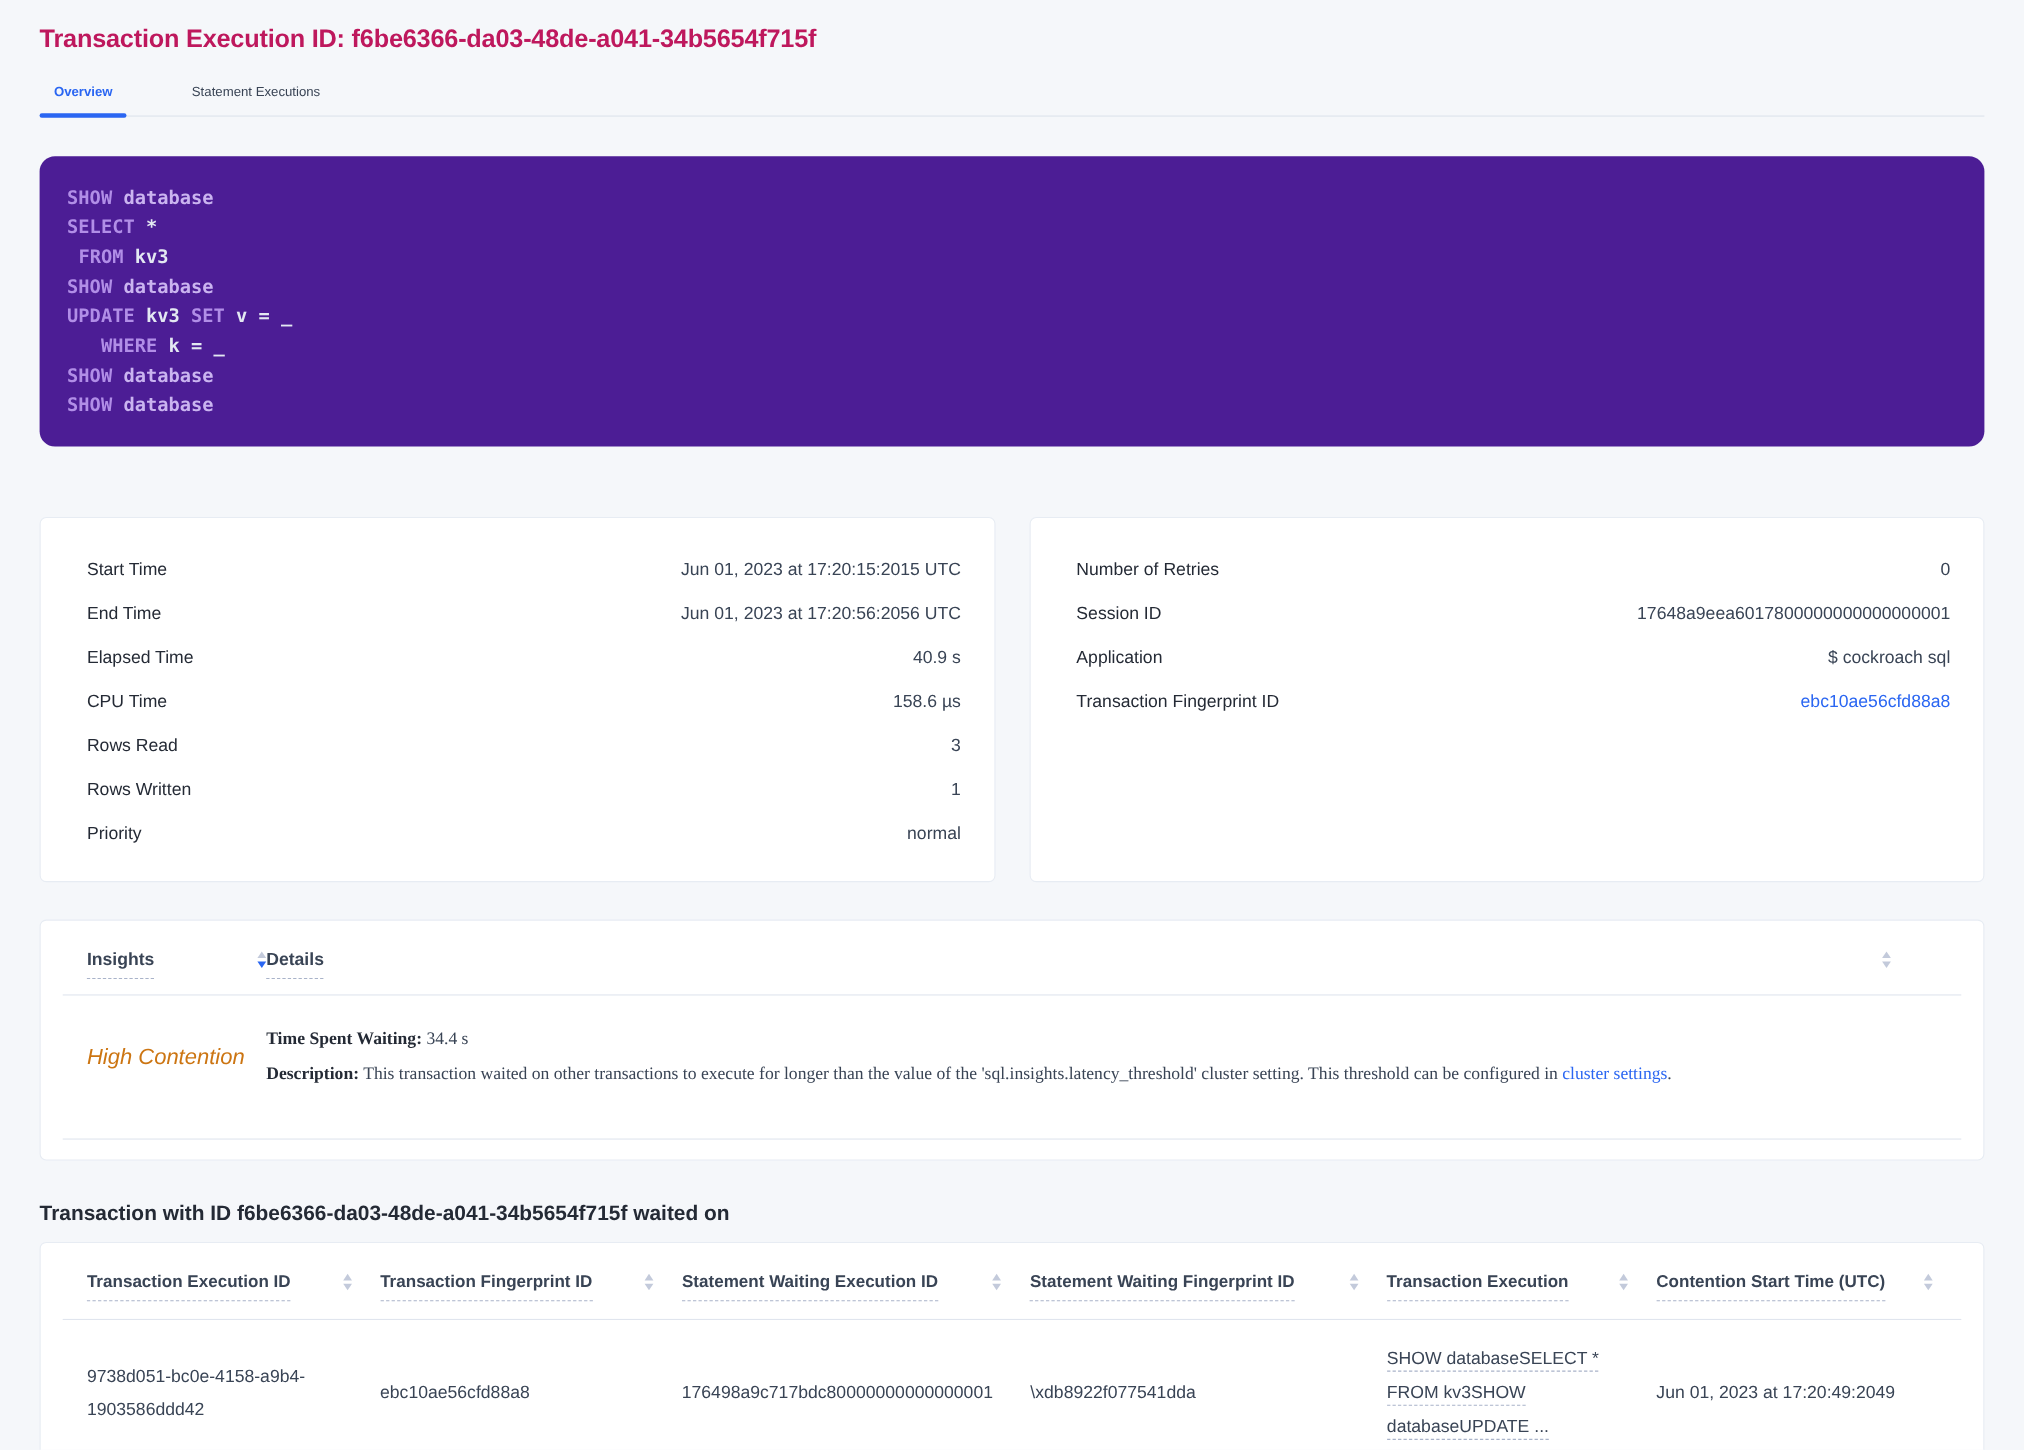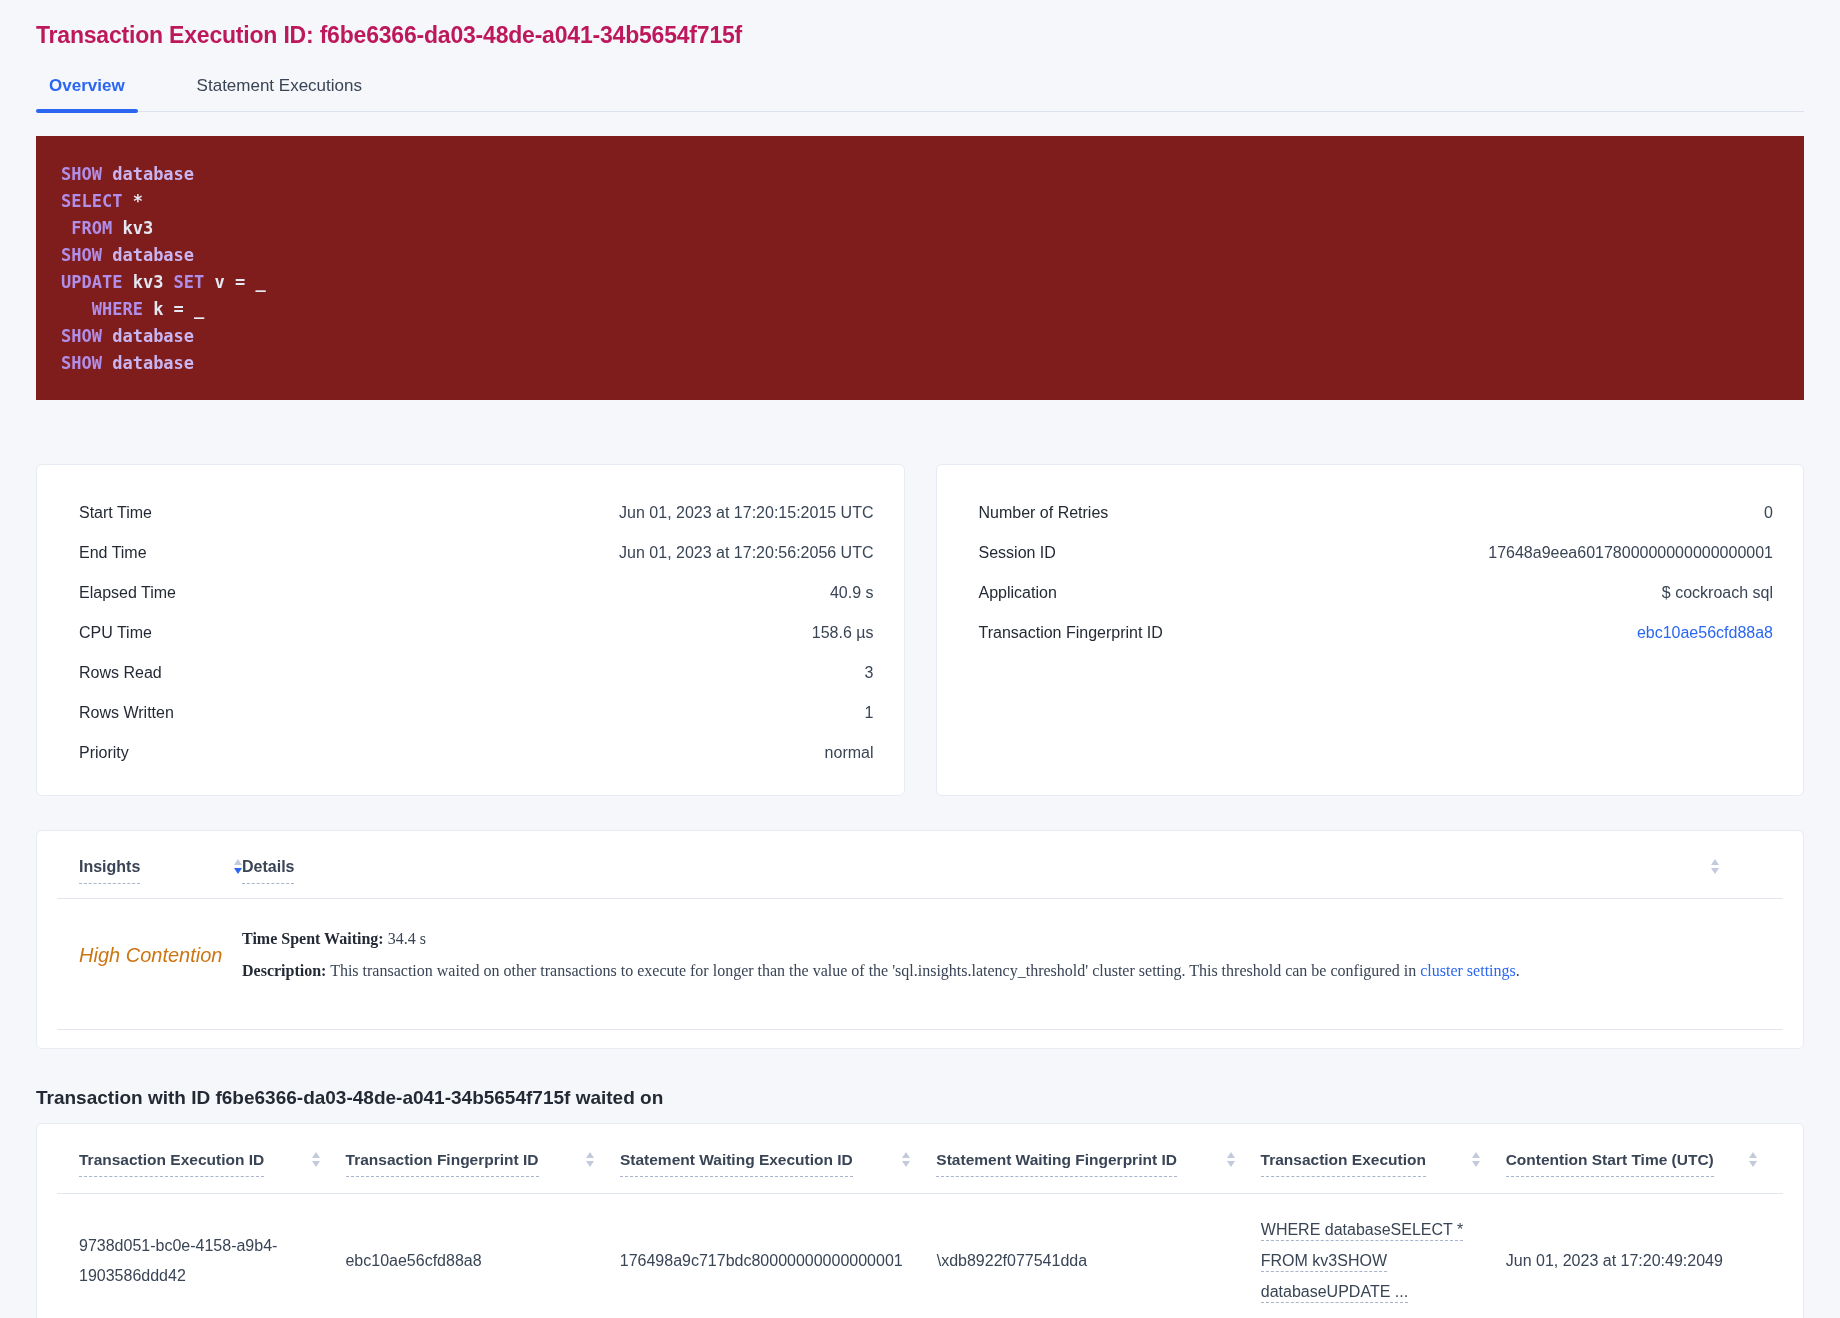--- a/index.html
+++ b/index.html
@@ -12,30 +12,30 @@
   }
   .content { padding:0 36px; }
 
   .page-title {
     margin:0; padding-top:22px;
     font-size:23px; font-weight:700; color:#be185d; letter-spacing:-0.2px;
   }
 
   
   .tabs { display:flex; gap:46px; margin-top:27px; border-bottom:1px solid #dde3ec; }
-  .tab { padding:0 13px 15px; font-size:17px; position:relative; cursor:pointer; color:#394455; }
+  .tab { padding:0 13px 15px; font-size:12px; position:relative; cursor:pointer; color:#394455; }
   .tab.active { color:#2a66f2; font-weight:600; }
   .tab.active::after {
     content:""; position:absolute; left:0; right:0; bottom:-2px;
     height:4px; background:#2a66f2; border-radius:2px;
   }
 
   
   .sql-box {
-    margin-top:24px; background:#7f1d1d; border-radius:0;
+    margin-top:36px; background:#4c1d95; border-radius:14px;
     padding:25px 25px 23px;
     font-family:"DejaVu Sans Mono","Liberation Mono",monospace;
     font-size:17px; font-weight:600; line-height:27px;
   }
   .sql-line { white-space:pre; }
   .tok-kw  { color:#b18ee7; }
   .tok-kw2 { color:#cab4f0; }
   .tok-pl  { color:#e3e8f2; }
 
   
@@ -226,21 +226,21 @@
         </div>
       </div>
     <div class="card-divider" style="margin-top:16px;"></div>
     <div class="tgrid trow" id="waited-trow">
         <div class="td">9738d051-bc0e-4158-a9b4-1903586ddd42</div>
         <div class="td">ebc10ae56cfd88a8</div>
         <div class="td">176498a9c717bdc80000000000000001</div>
         <div class="td">\xdb8922f077541dda</div>
         <div class="td">
           <div>
-            <div class="stmt-line"><span>WHERE databaseSELECT *</span></div>
+            <div class="stmt-line"><span>SHOW databaseSELECT *</span></div>
             <div class="stmt-line"><span>FROM kv3SHOW</span></div>
             <div class="stmt-line"><span>databaseUPDATE ...</span></div>
           </div>
         </div>
         <div class="td">Jun 01, 2023 at 17:20:49:2049</div>
       </div>
 
   </div>
 
 </div>

